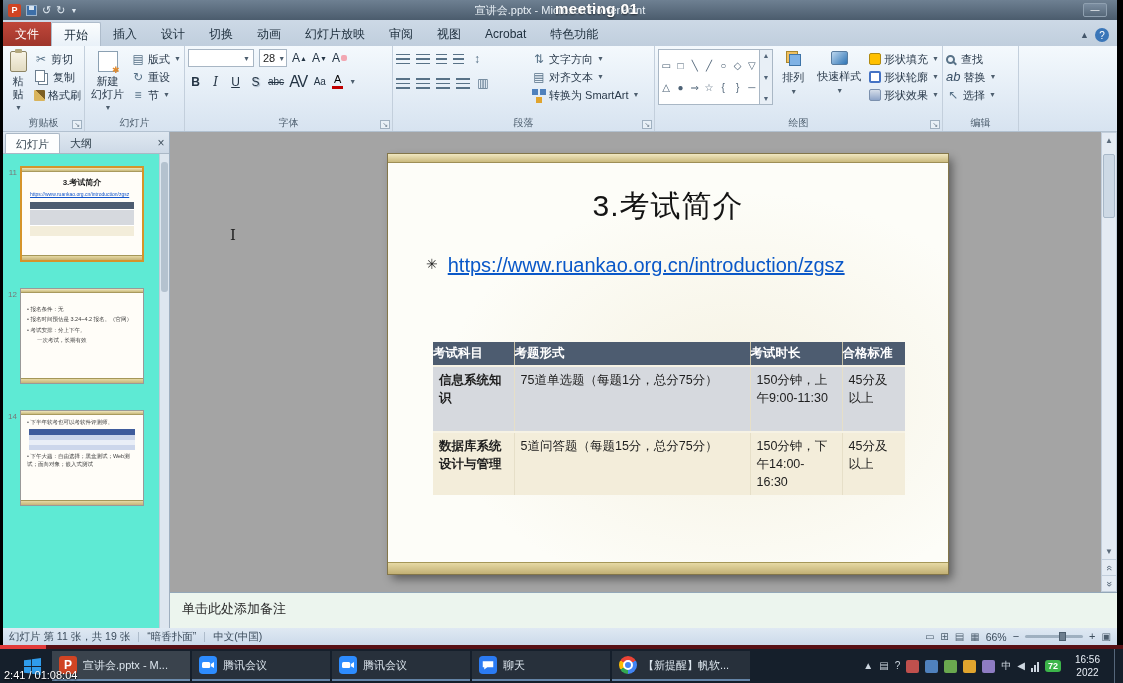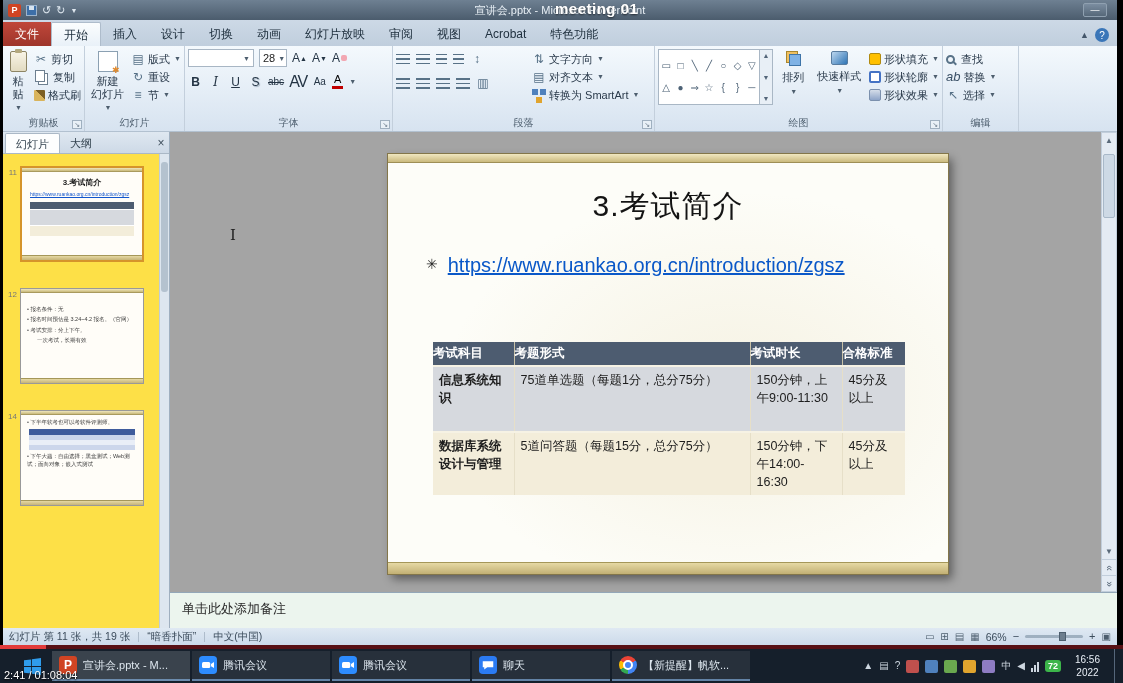--- a/index.html
+++ b/index.html
@@ -89,21 +89,21 @@
   .ic-find::after{content:"";position:absolute;width:5px;height:2px;background:#587287;right:-4px;bottom:-2px;transform:rotate(45deg);}
   .ic-ab{font-size:13px;color:#3a5066;font-style:italic;}
 
   
   .panel{position:absolute;left:0;top:132px;width:167px;height:496px;background:#eef3f8;border-right:1px solid #9fafbf;}
   .ptabs{height:22px;display:flex;align-items:flex-end;background:linear-gradient(#dfe8f1,#cdd9e6);
     border-bottom:1px solid #aab8c6;padding-left:2px;}
   .ptab{font-size:11px;color:#33434f;padding:0 10px;line-height:20px;height:20px;}
   .ptab.active{background:#fdfefe;border:1px solid #aab8c6;border-bottom:none;border-radius:2px 2px 0 0;}
   .pclose{margin-left:auto;width:16px;text-align:center;font-size:12px;color:#40505e;line-height:20px;}
-  .thumblist{position:absolute;left:0;top:22px;right:10px;bottom:0;background:#fde047;overflow:hidden;padding-top:12px;}
+  .thumblist{position:absolute;left:0;top:22px;right:10px;bottom:0;background:#5eead4;overflow:hidden;padding-top:12px;}
   .trow{display:flex;margin-bottom:26px;}
   .tnum{width:14px;font-size:8px;color:#777;text-align:right;margin-right:3px;padding-top:2px;}
   .thumb{width:124px;height:96px;background:#fffdf8;border:1px solid #999;position:relative;overflow:hidden;}
   .thumb.selected{border:2px solid #d5942b;}
   .mini-gold-t{height:4px;background:linear-gradient(#efe6bd,#c9b97a);border-bottom:1px solid #a99a5e;}
   .mini-gold-b{position:absolute;bottom:0;left:0;right:0;height:5px;background:linear-gradient(#e6d9a4,#c6b478);border-top:1px solid #a59759;}
   .mini-title{font-size:8px;font-weight:bold;color:#1d1d1d;text-align:center;margin-top:5px;}
   .mini-link{font-size:5px;color:#1155cc;text-decoration:underline;word-break:break-all;margin:3px 8px 0;line-height:1.3;}
   .mini-table{width:104px;margin:4px auto 0;}
   .mini-table .mt-h{height:7px;background:#4d5c70;}

